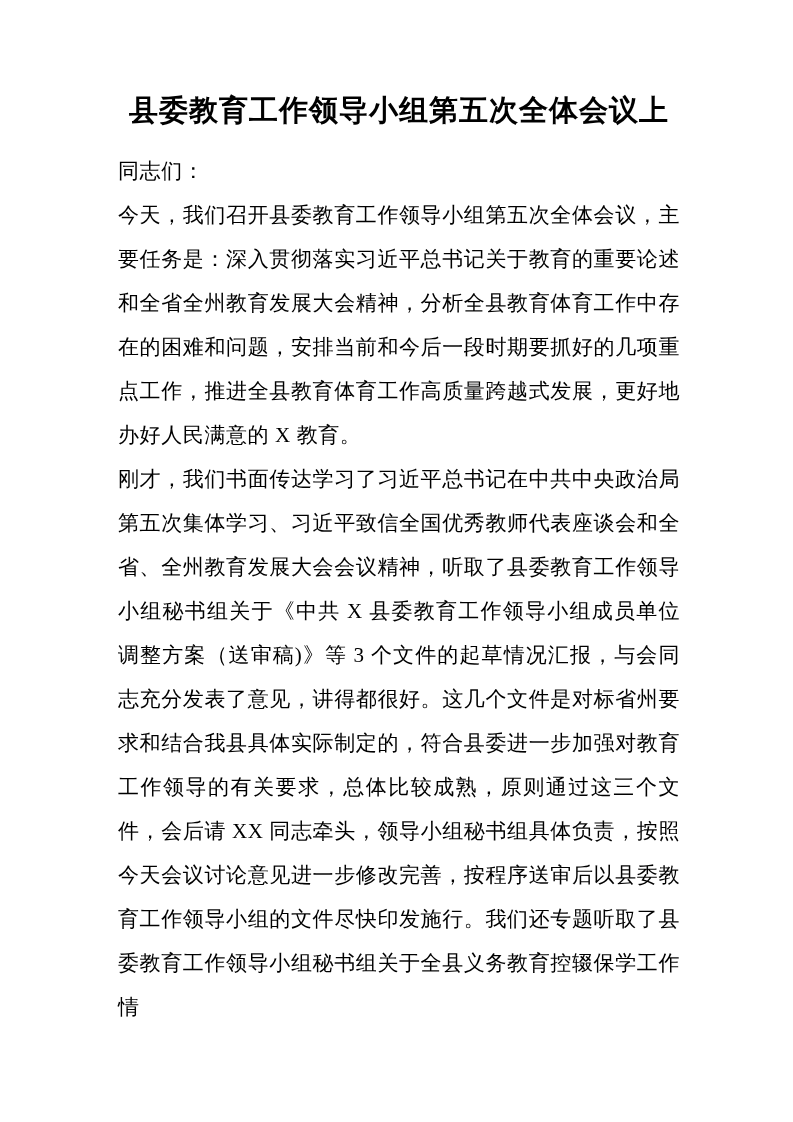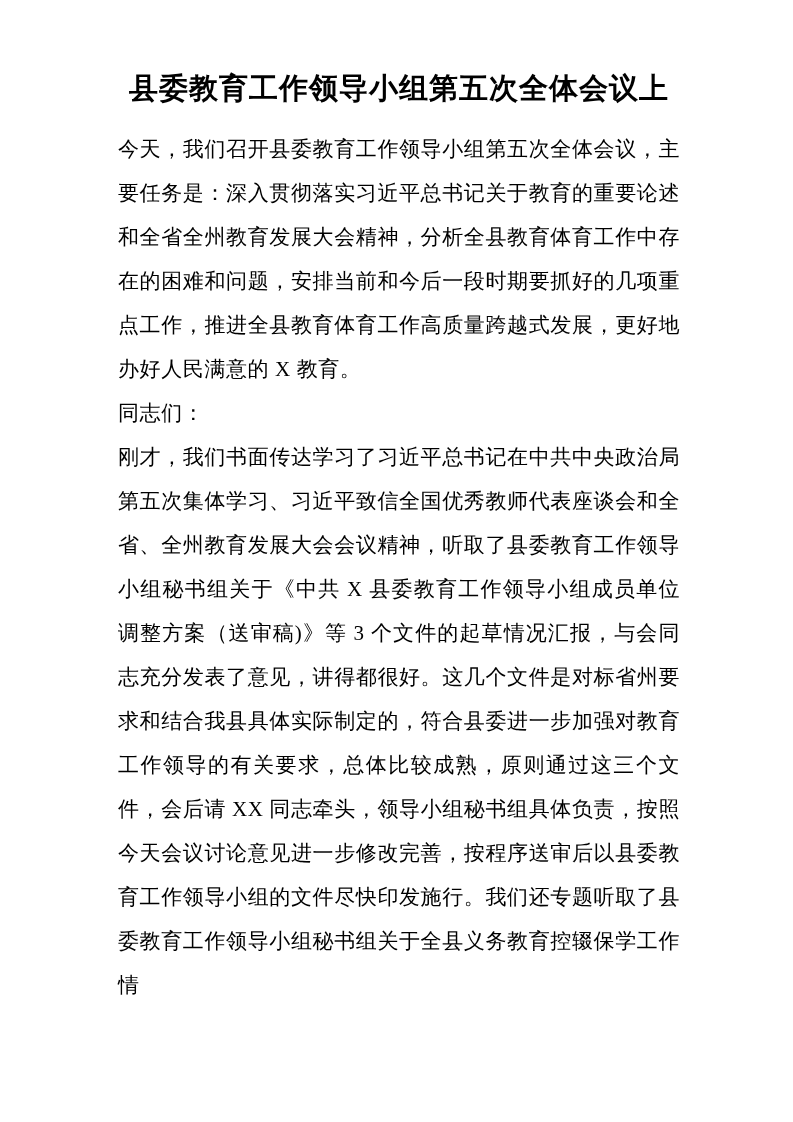--- a/index.html
+++ b/index.html
@@ -8,21 +8,21 @@
     background: #ffffff;
     font-family: "Liberation Serif", serif;
     color: #000000;
   }
   .page {
     position: relative;
     width: 793px;
     height: 1122px;
     background: #ffffff;
     box-sizing: border-box;
-    padding: 60px 113px 0 118px;
+    padding: 82px 113px 0 118px;
     overflow: hidden;
   }
   .doc-title {
     margin: 0 0 10px 0;
     font-size: 29px;
     font-weight: 700;
     line-height: 57px;
     text-align: center;
     letter-spacing: 1px;
     font-family: "Liberation Serif", serif;
@@ -42,17 +42,17 @@
 </style>
 </head>
 <body>
 
 <div class="page">
   <h1 class="doc-title">
     <span class="title-line">县委教育工作领导小组第五次全体会议上</span>
   </h1>
 
   <div class="doc-body">
+    <p>同志们：</p>
     <p>今天，我们召开县委教育工作领导小组第五次全体会议，主要任务是：深入贯彻落实习近平总书记关于教育的重要论述和全省全州教育发展大会精神，分析全县教育体育工作中存在的困难和问题，安排当前和今后一段时期要抓好的几项重点工作，推进全县教育体育工作高质量跨越式发展，更好地办好人民满意的 X 教育。</p>
-    <p>同志们：</p>
     <p>刚才，我们书面传达学习了习近平总书记在中共中央政治局第五次集体学习、习近平致信全国优秀教师代表座谈会和全省、全州教育发展大会会议精神，听取了县委教育工作领导小组秘书组关于《中共 X 县委教育工作领导小组成员单位调整方案（送审稿)》等 3 个文件的起草情况汇报，与会同志充分发表了意见，讲得都很好。这几个文件是对标省州要求和结合我县具体实际制定的，符合县委进一步加强对教育工作领导的有关要求，总体比较成熟，原则通过这三个文件，会后请 XX 同志牵头，领导小组秘书组具体负责，按照今天会议讨论意见进一步修改完善，按程序送审后以县委教育工作领导小组的文件尽快印发施行。我们还专题听取了县委教育工作领导小组秘书组关于全县义务教育控辍保学工作情</p>
   </div>
 </div>
 
 </body></html>

